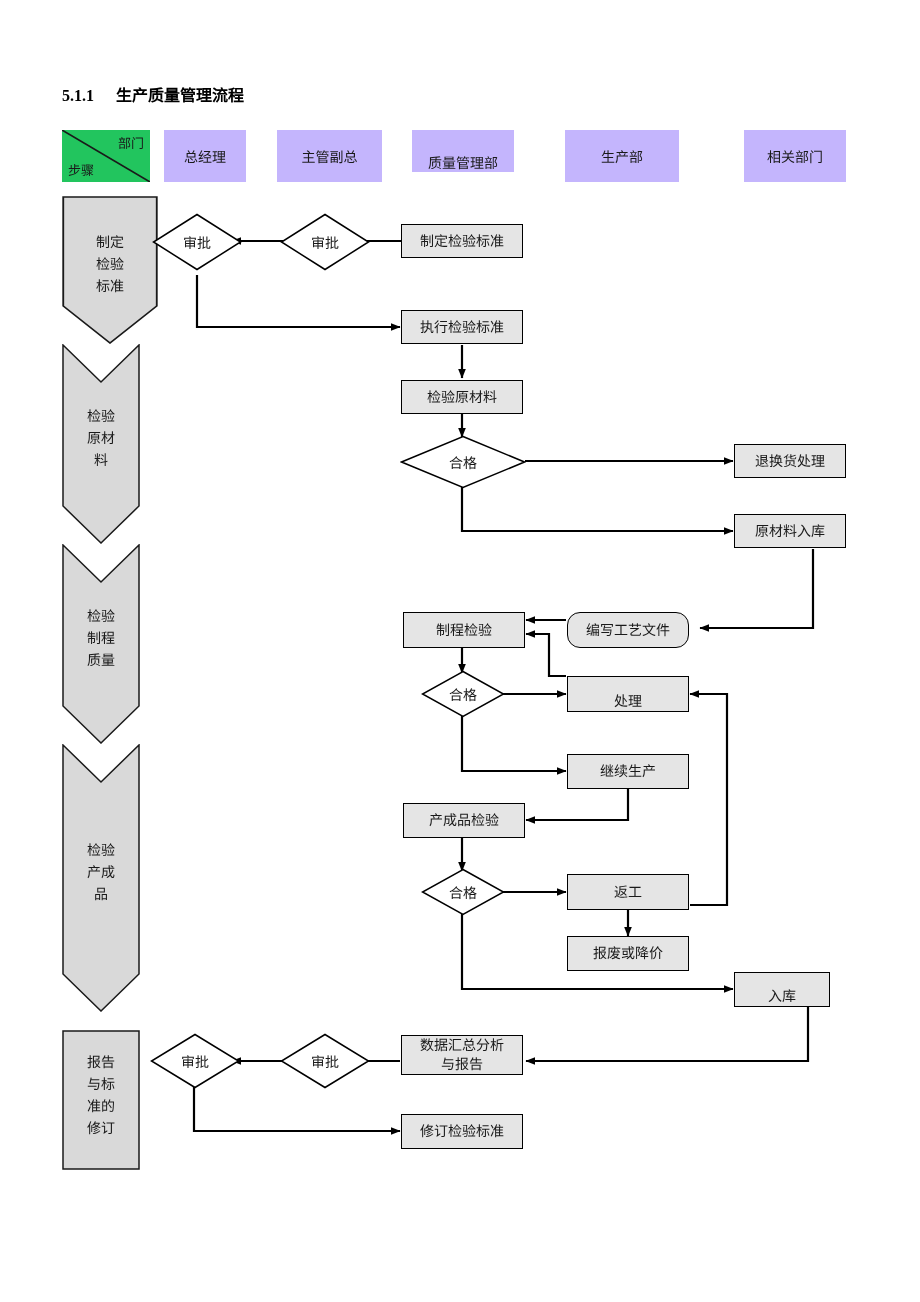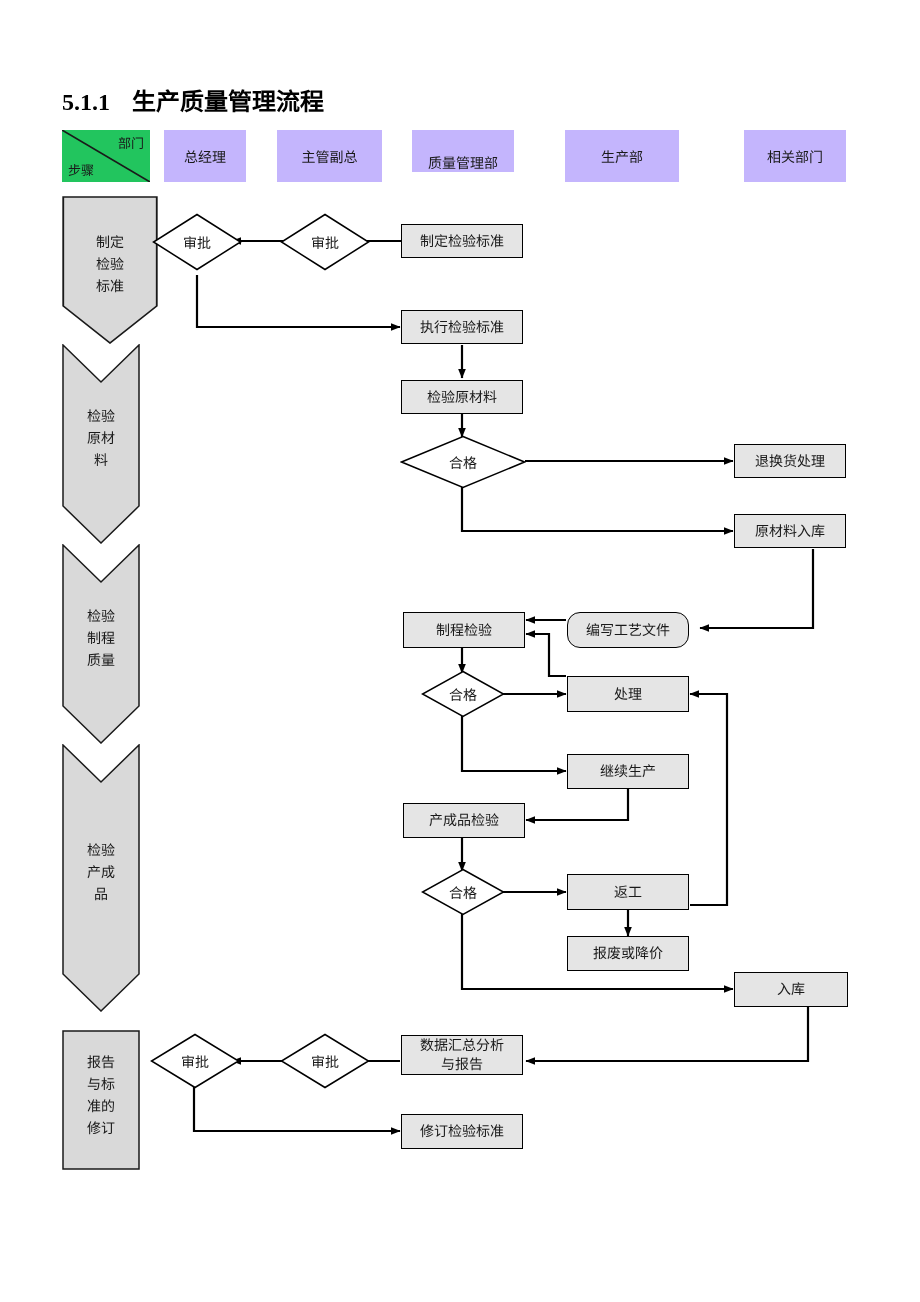--- a/index.html
+++ b/index.html
@@ -10,21 +10,21 @@
     font-family:"Liberation Serif","DejaVu Serif",serif;
     position:relative;
     overflow:hidden;
   }
   #page{position:absolute;left:0;top:0;width:920px;height:1302px;}
 
   
   .title{
     position:absolute;
     left:62px;top:82px;
-    font-size:24px;
+    font-size:16px;
     font-weight:bold;
     letter-spacing:0px;
     color:#000;
     white-space:nowrap;
   }
   .title .num{display:inline-block;margin-right:22px;font-family:"Liberation Serif",serif;}
 
   
   .hdr-cell{
     position:absolute;
@@ -308,41 +308,41 @@
   </div>
 
   <div class="node" style="left:403px;top:612px;width:122px;height:36px;">
     <span>制程检验</span>
   </div>
 
   <div class="node" style="left:567px;top:612px;width:122px;height:36px;border-radius:13px;">
     <span>编写工艺文件</span>
   </div>
 
-  <div class="node" style="left:567px;top:676px;width:122px;height:36px;">
+  <div class="node" style="left:567px;top:676px;width:122px;height:36px;align-items:flex-end;">
     <span>处理</span>
   </div>
 
   <div class="node" style="left:567px;top:754px;width:122px;height:35px;">
     <span>继续生产</span>
   </div>
 
   <div class="node" style="left:403px;top:803px;width:122px;height:35px;">
     <span>产成品检验</span>
   </div>
 
   <div class="node" style="left:567px;top:874px;width:122px;height:36px;">
     <span>返工</span>
   </div>
 
   <div class="node" style="left:567px;top:936px;width:122px;height:35px;">
     <span>报废或降价</span>
   </div>
 
-  <div class="node" style="left:734px;top:972px;width:114px;height:35px;">
+  <div class="node" style="left:734px;top:972px;width:96px;height:35px;align-items:flex-end;">
     <span>入库</span>
   </div>
 
   <div class="node" style="left:401px;top:1035px;width:122px;height:40px;">
     <span>数据汇总分析
 与报告</span>
   </div>
 
   <div class="node" style="left:401px;top:1114px;width:122px;height:35px;">
     <span>修订检验标准</span>

